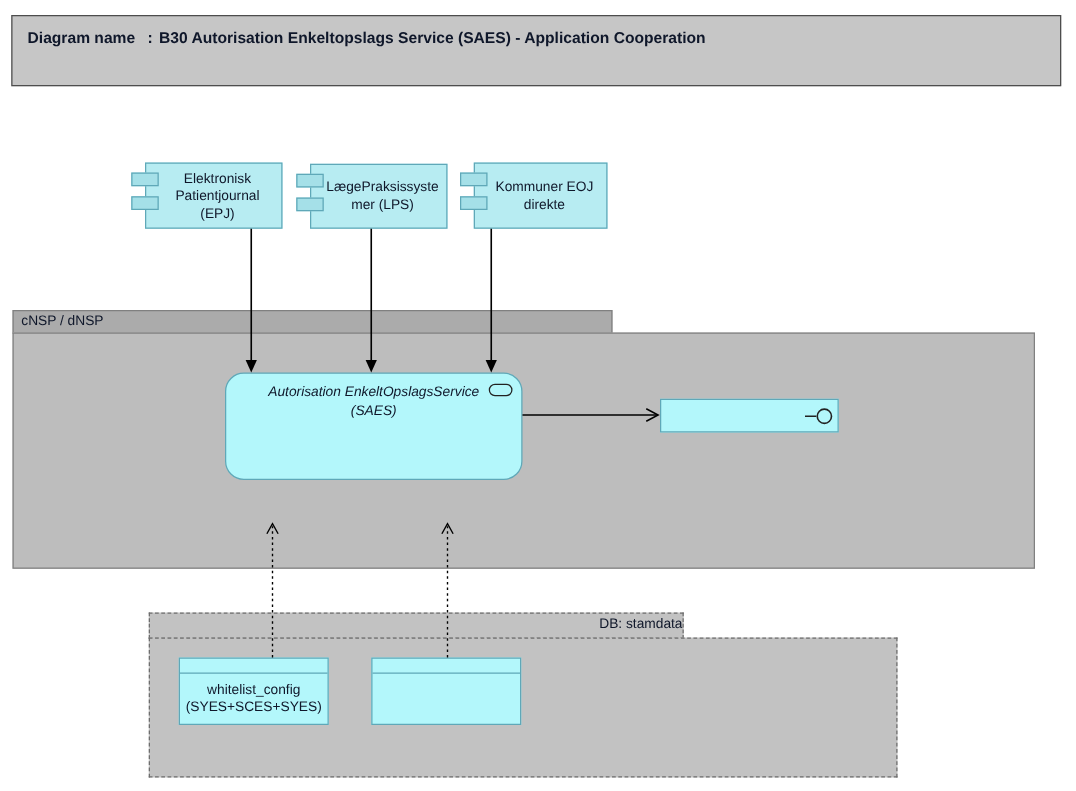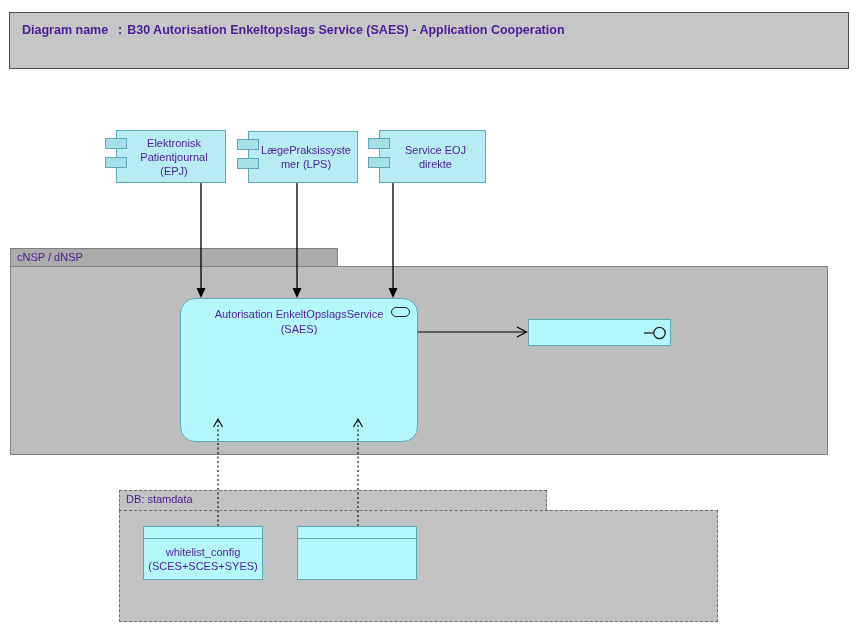--- a/index.html
+++ b/index.html
@@ -1,57 +1,57 @@
 <!DOCTYPE html>
 <html style="--cyan-fill: #b7ecf2; --cyan-tab: #a5e0e8; --cyan-bright-fill: #b3f7fb; --cyan-border: #5fa8b8; --group-header: #ababab; --group-body: #bdbdbd; --db-fill: #c2c2c2; --title-fill: #c6c6c6; --arrow: #000000;"><head>
 <meta charset="utf-8">
 <style>
   html,body{margin:0;padding:0;background:#ffffff;}
   .canvas{
     position:relative;width:861px;height:633px;background:#ffffff;overflow:hidden;
-    font-family:"Liberation Sans","DejaVu Sans",sans-serif;color:#4c1d95;
+    font-family:"Liberation Sans","DejaVu Sans",sans-serif;color:#0f172a;
   }
   
   .title-box{
     position:absolute;left:9px;top:12px;width:840px;height:57px;
     background:var(--title-fill,#c6c6c6);border:1px solid #4d4d4d;
     box-sizing:border-box;padding:7px 0 0 12px;
     font-size:12.5px;font-weight:bold;line-height:21px;
   }
   .title-row{white-space:nowrap;}
   .title-label{display:inline-block;width:96px;}
   .title-sep{display:inline-block;margin-right:5px;}
   
   .grp{position:absolute;box-sizing:border-box;z-index:1;}
   .grp-hdr{font-size:11px;line-height:17px;padding-left:6px;overflow:hidden;}
-  .cnsp-hdr{left:10px;top:248px;width:328px;height:19px;background:var(--group-header,#ababab);border:1px solid #808080;}
+  .cnsp-hdr{left:10px;top:248px;width:480px;height:19px;background:var(--group-header,#ababab);border:1px solid #808080;}
   .cnsp-body{left:10px;top:266px;width:818px;height:189px;background:var(--group-body,#bdbdbd);border:1px solid #808080;}
-  .db-hdr{left:119px;top:490px;width:428px;height:21px;background:var(--db-fill,#c2c2c2);border:1.5px dashed #6e6e6e;}
+  .db-hdr{left:119px;top:490px;width:428px;height:21px;background:var(--db-fill,#c2c2c2);border:1.5px dashed #6e6e6e;text-align:right;}
   .db-body{left:119px;top:510px;width:599px;height:112px;background:var(--db-fill,#c2c2c2);border:1.5px dashed #6e6e6e;}
   
   .component{
     position:absolute;box-sizing:border-box;z-index:2;
     background:var(--cyan-fill,#b7ecf2);border:1px solid var(--cyan-border,#5fa8b8);
   }
   .comp-label{
     position:absolute;left:10px;right:4px;top:0;bottom:0;
     font-size:11px;line-height:14px;text-align:center;white-space:pre-line;
     display:flex;align-items:center;justify-content:center;
   }
   .tab{
     position:absolute;left:-12px;width:22px;height:11px;
     background:var(--cyan-tab,#a5e0e8);border:1px solid var(--cyan-border,#5fa8b8);
     box-sizing:border-box;
   }
   .tab1{top:7px;} .tab2{top:26px;}
   
   .service-box{
-    position:absolute;left:180px;top:298px;width:238px;height:144px;
+    position:absolute;left:180px;top:298px;width:238px;height:86px;
     background:var(--cyan-bright-fill,#b3f7fb);border:1px solid var(--cyan-border,#5fa8b8);
-    border-radius:15px;box-sizing:border-box;z-index:2;
+    border-radius:15px;box-sizing:border-box;z-index:2;font-style:italic;
   }
   .svc-label{
     position:absolute;left:14px;right:14px;top:8px;
     font-size:11px;line-height:15px;text-align:center;white-space:pre-line;
   }
   .stadium-icon{
     position:absolute;top:8px;right:7px;width:19px;height:10px;
     border:1.5px solid #222;border-radius:6px;box-sizing:border-box;
   }
   
@@ -103,41 +103,41 @@
   <div class="component" style="left:116px;top:130px;width:110px;height:53px">
     <div class="tab tab1"></div>
     <div class="tab tab2"></div>
     <div class="comp-label">Elektronisk
 Patientjournal
 (EPJ)</div>
   </div>
   <div class="component" style="left:379px;top:130px;width:107px;height:53px">
     <div class="tab tab1"></div>
     <div class="tab tab2"></div>
-    <div class="comp-label">Service EOJ
+    <div class="comp-label">Kommuner EOJ
 direkte</div>
   </div>
 
   <div class="service-box">
     <div class="svc-label">Autorisation EnkeltOpslagsService
 (SAES)</div>
     <div class="stadium-icon"></div>
   </div>
 
   <div class="iface-box">
     <svg class="iface-icon" viewBox="0 0 24 14">
       <line x1="1" y1="7" x2="10" y2="7" stroke="#222" stroke-width="1.3"></line>
       <circle cx="16.5" cy="7" r="5.7" fill="none" stroke="#222" stroke-width="1.3"></circle>
     </svg>
   </div>
 
   <div class="data-object" style="left:143px;top:526px;width:120px;height:54px">
     <div class="do-top"></div>
     <div class="do-label">whitelist_config
-(SCES+SCES+SYES)</div>
+(SYES+SCES+SYES)</div>
   </div>
   <div class="data-object" style="left:297px;top:526px;width:120px;height:54px">
     <div class="do-top"></div>
   </div>
 
   <svg class="arrows" width="861" height="633" viewBox="0 0 861 633">
     <g>
       <line x1="201" y1="183" x2="201" y2="289" stroke="#000" stroke-width="1.3"></line>
       <path d="M201,298 L196.5,288 L205.5,288 Z" fill="#000"></path>
     </g>

